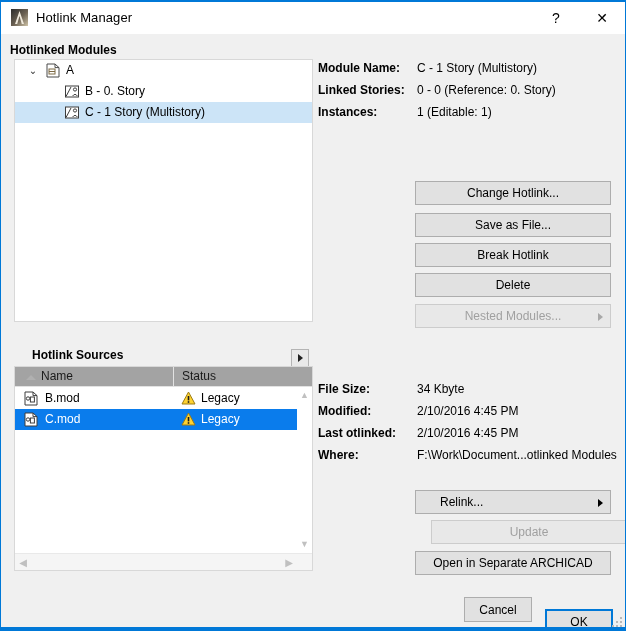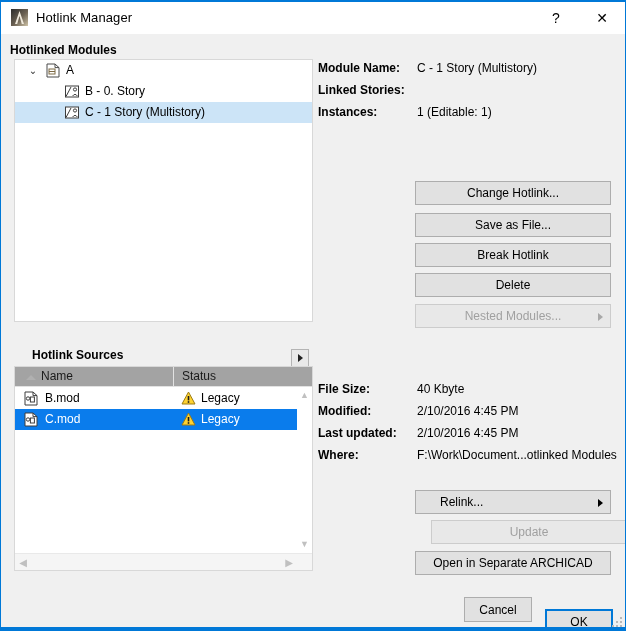--- a/index.html
+++ b/index.html
@@ -331,20 +331,21 @@
     </div>
   </div>
 
   <div id="info-top">
     <div class="info-row">
       <span class="info-key">Module Name:</span>
       <span class="info-val">C - 1 Story (Multistory)</span>
     </div>
     <div class="info-row">
       <span class="info-key">Linked Stories:</span>
+      <span class="info-val">0 - 0 (Reference: 0. Story)</span>
     </div>
     <div class="info-row">
       <span class="info-key">Instances:</span>
       <span class="info-val">1 (Editable: 1)</span>
     </div>
   </div>
 
   <div class="btn" id="btn-change">Change Hotlink...</div>
   <div class="btn" id="btn-saveas">Save as File...</div>
   <div class="btn" id="btn-break">Break Hotlink</div>
@@ -411,28 +412,28 @@
 
     <div id="src-hscroll">
       <div class="hs-arrow" style="left:0;">◀</div>
       <div class="hs-arrow" style="right:15px;">▶</div>
     </div>
   </div>
 
   <div id="info-bottom">
     <div class="info-row">
       <span class="info-key">File Size:</span>
-      <span class="info-val">40 Kbyte</span>
+      <span class="info-val">34 Kbyte</span>
     </div>
     <div class="info-row">
       <span class="info-key">Modified:</span>
       <span class="info-val">2/10/2016 4:45 PM</span>
     </div>
     <div class="info-row">
-      <span class="info-key">Last updated:</span>
+      <span class="info-key">Last otlinked:</span>
       <span class="info-val">2/10/2016 4:45 PM</span>
     </div>
     <div class="info-row">
       <span class="info-key">Where:</span>
       <span class="info-val">F:\Work\Document...otlinked Modules</span>
     </div>
   </div>
 
   <div class="btn leftalign" id="btn-relink">
     <span>Relink...</span>

